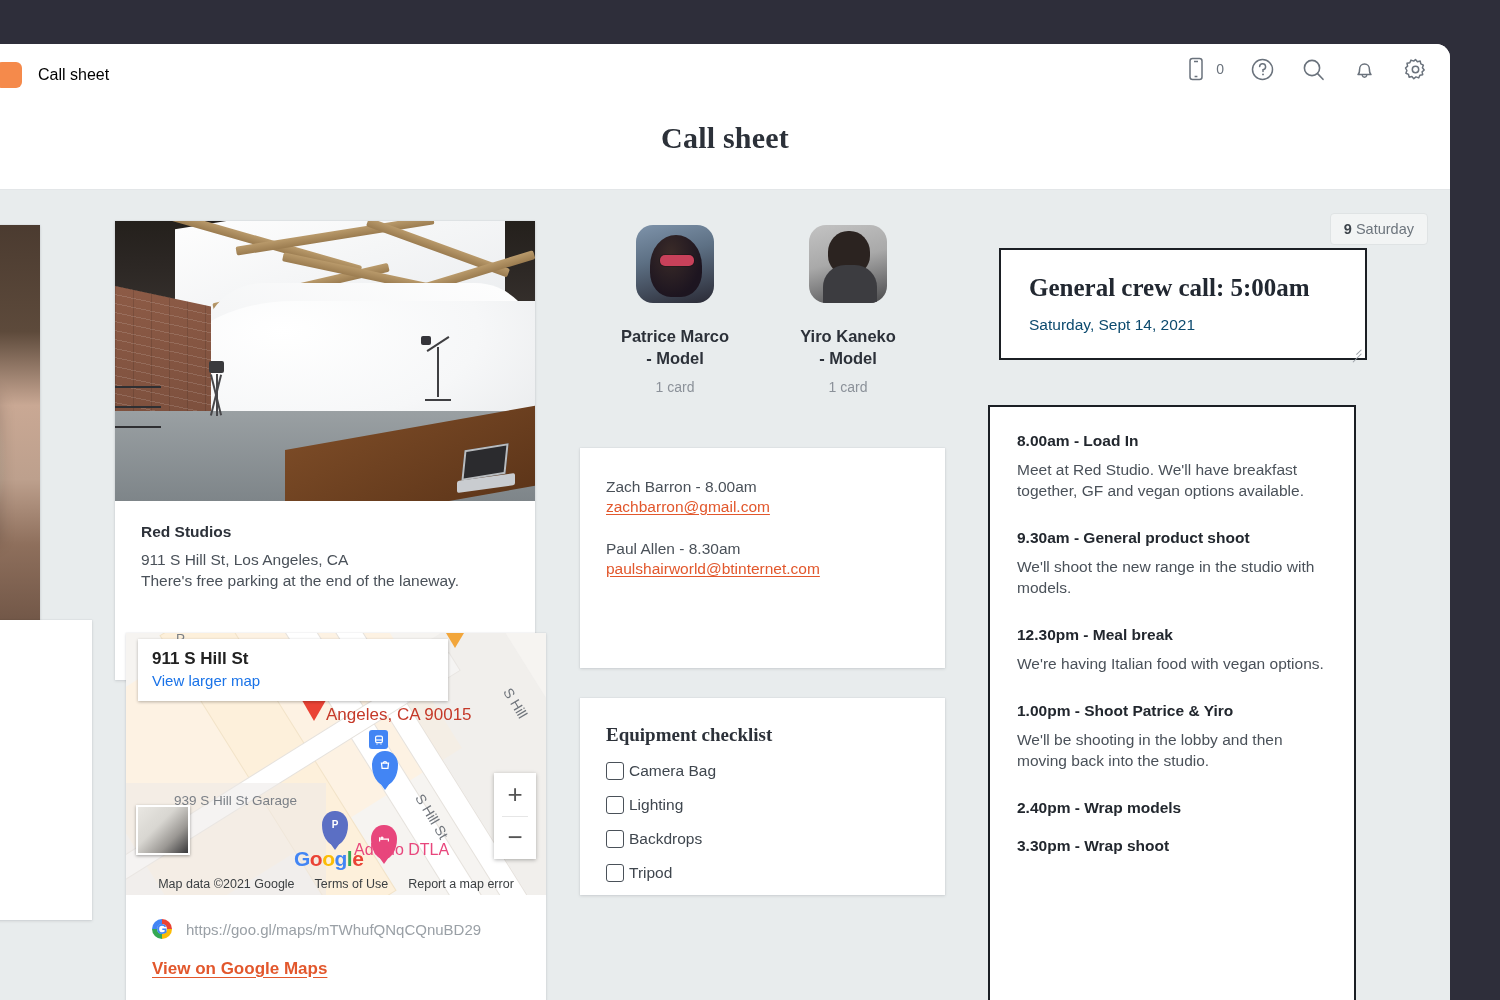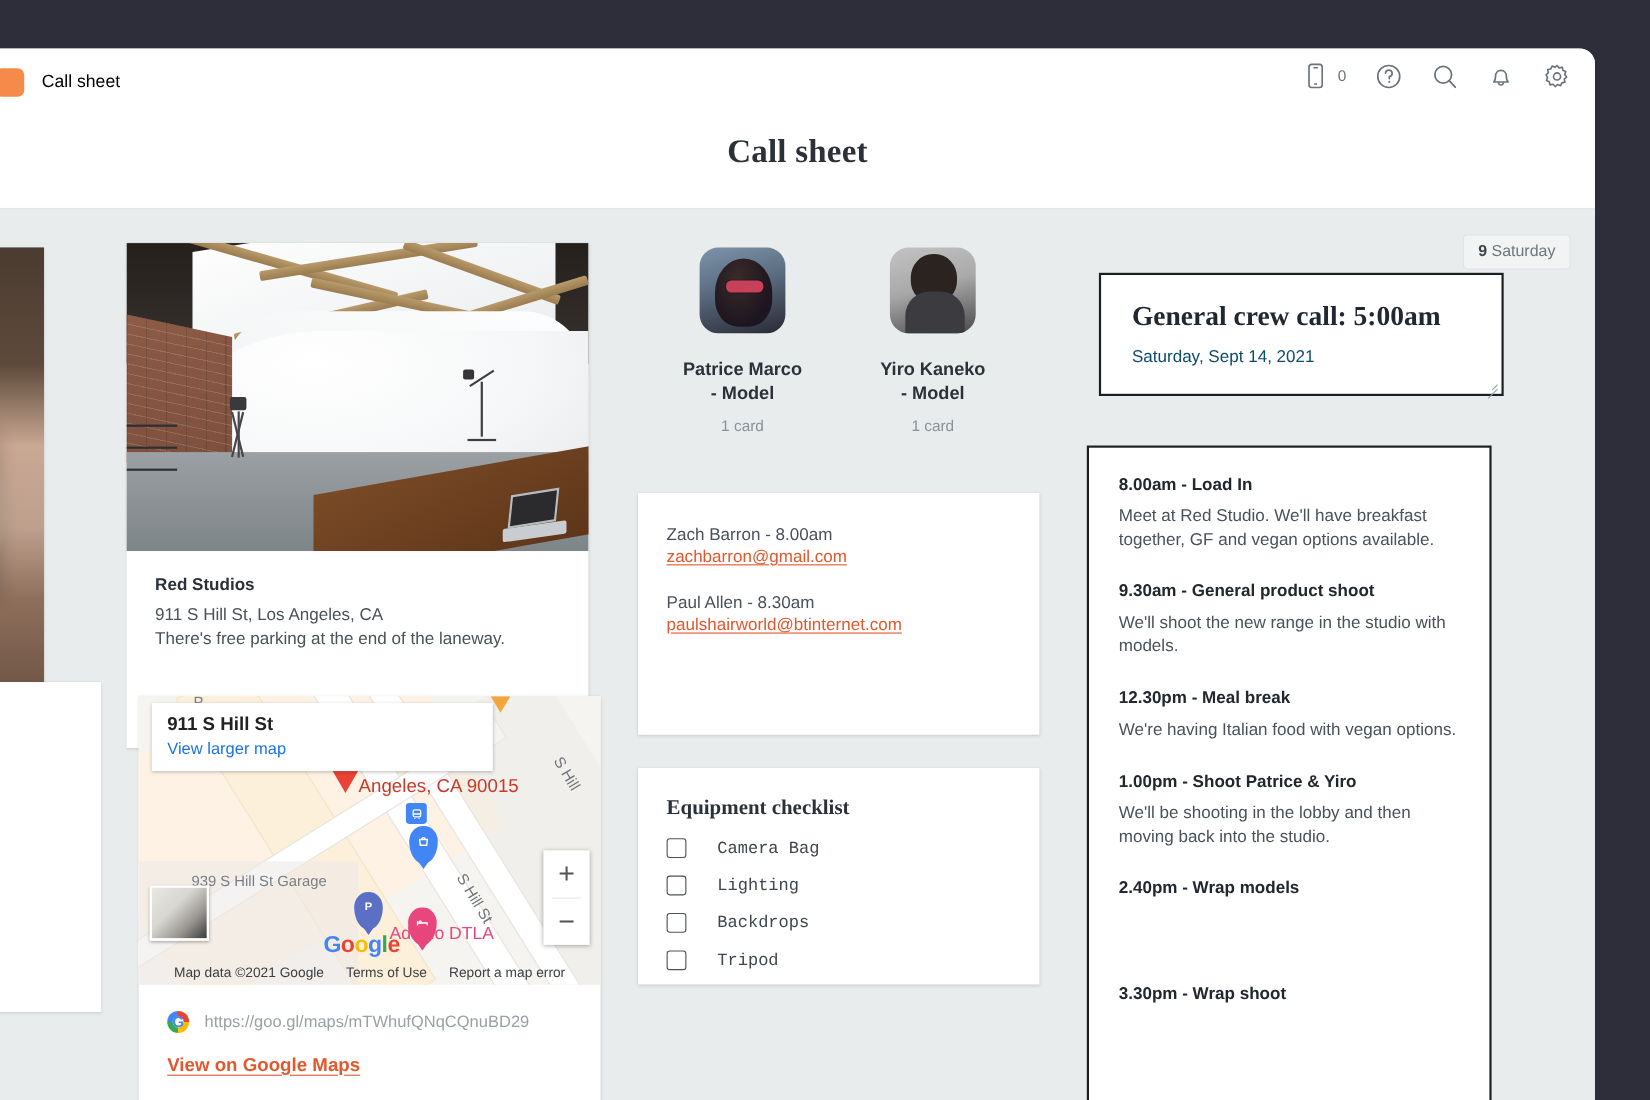--- a/index.html
+++ b/index.html
@@ -307,21 +307,21 @@
   .c-head {
     font-family:"Liberation Serif", serif; font-weight:700;
     font-size: 19px; color:#2c3139; margin-bottom: 14px;
   }
   .c-line { font-size: 15.5px; color:#4a5159; line-height: 22px; }
   .c-mail { font-size: 15.5px; color:#e2572c; text-decoration: underline; text-underline-offset: 2px; cursor:pointer; display:inline-block; }
   #contacts-gap { height: 22px; }
 
   
   #card-checklist { left: 580px; top: 508px; width: 365px; height: 197px; padding: 26px 26px; }
-  .chk-row { display:flex; align-items:flex-end; gap: 28px; margin-top: 16px; font-family: Liberation Mono, monospace; }
+  .chk-row { display:flex; align-items:flex-end; gap: 5px; margin-top: 16px; }
   .chk-box { width: 18px; height: 18px; border: 1.8px solid #4a5159; border-radius: 3px; flex:none; cursor:pointer; }
   .chk-label { font-size: 15.5px; color: #3f464e; }
 
   
   #unsorted-badge {
     position:absolute; right: 22px; top: 23px;
     background: #f2f4f4; border: 1px solid #dfe3e4; border-radius: 4px;
     padding: 7px 13px; font-size: 14.5px; color: #6d757d; cursor:pointer;
   }
   #unsorted-badge b { color:#3d444b; }
@@ -619,21 +619,21 @@
         <div class="sch-desc">We'll shoot the new range in the studio with models.</div>
       </div>
       <div class="sch-item">
         <div class="sch-time">12.30pm - Meal break</div>
         <div class="sch-desc">We're having Italian food with vegan options.</div>
       </div>
       <div class="sch-item">
         <div class="sch-time">1.00pm - Shoot Patrice &amp; Yiro</div>
         <div class="sch-desc">We'll be shooting in the lobby and then moving back into the studio.</div>
       </div>
-      <div class="sch-item" style="margin-bottom:78px">
+      <div class="sch-item" style="margin-bottom:20px">
         <div class="sch-time">2.40pm - Wrap models</div>
       </div>
       <div class="sch-item">
         <div class="sch-time">3.30pm - Wrap shoot</div>
       </div>
 
     </div>
 
   </div>
 </div>

